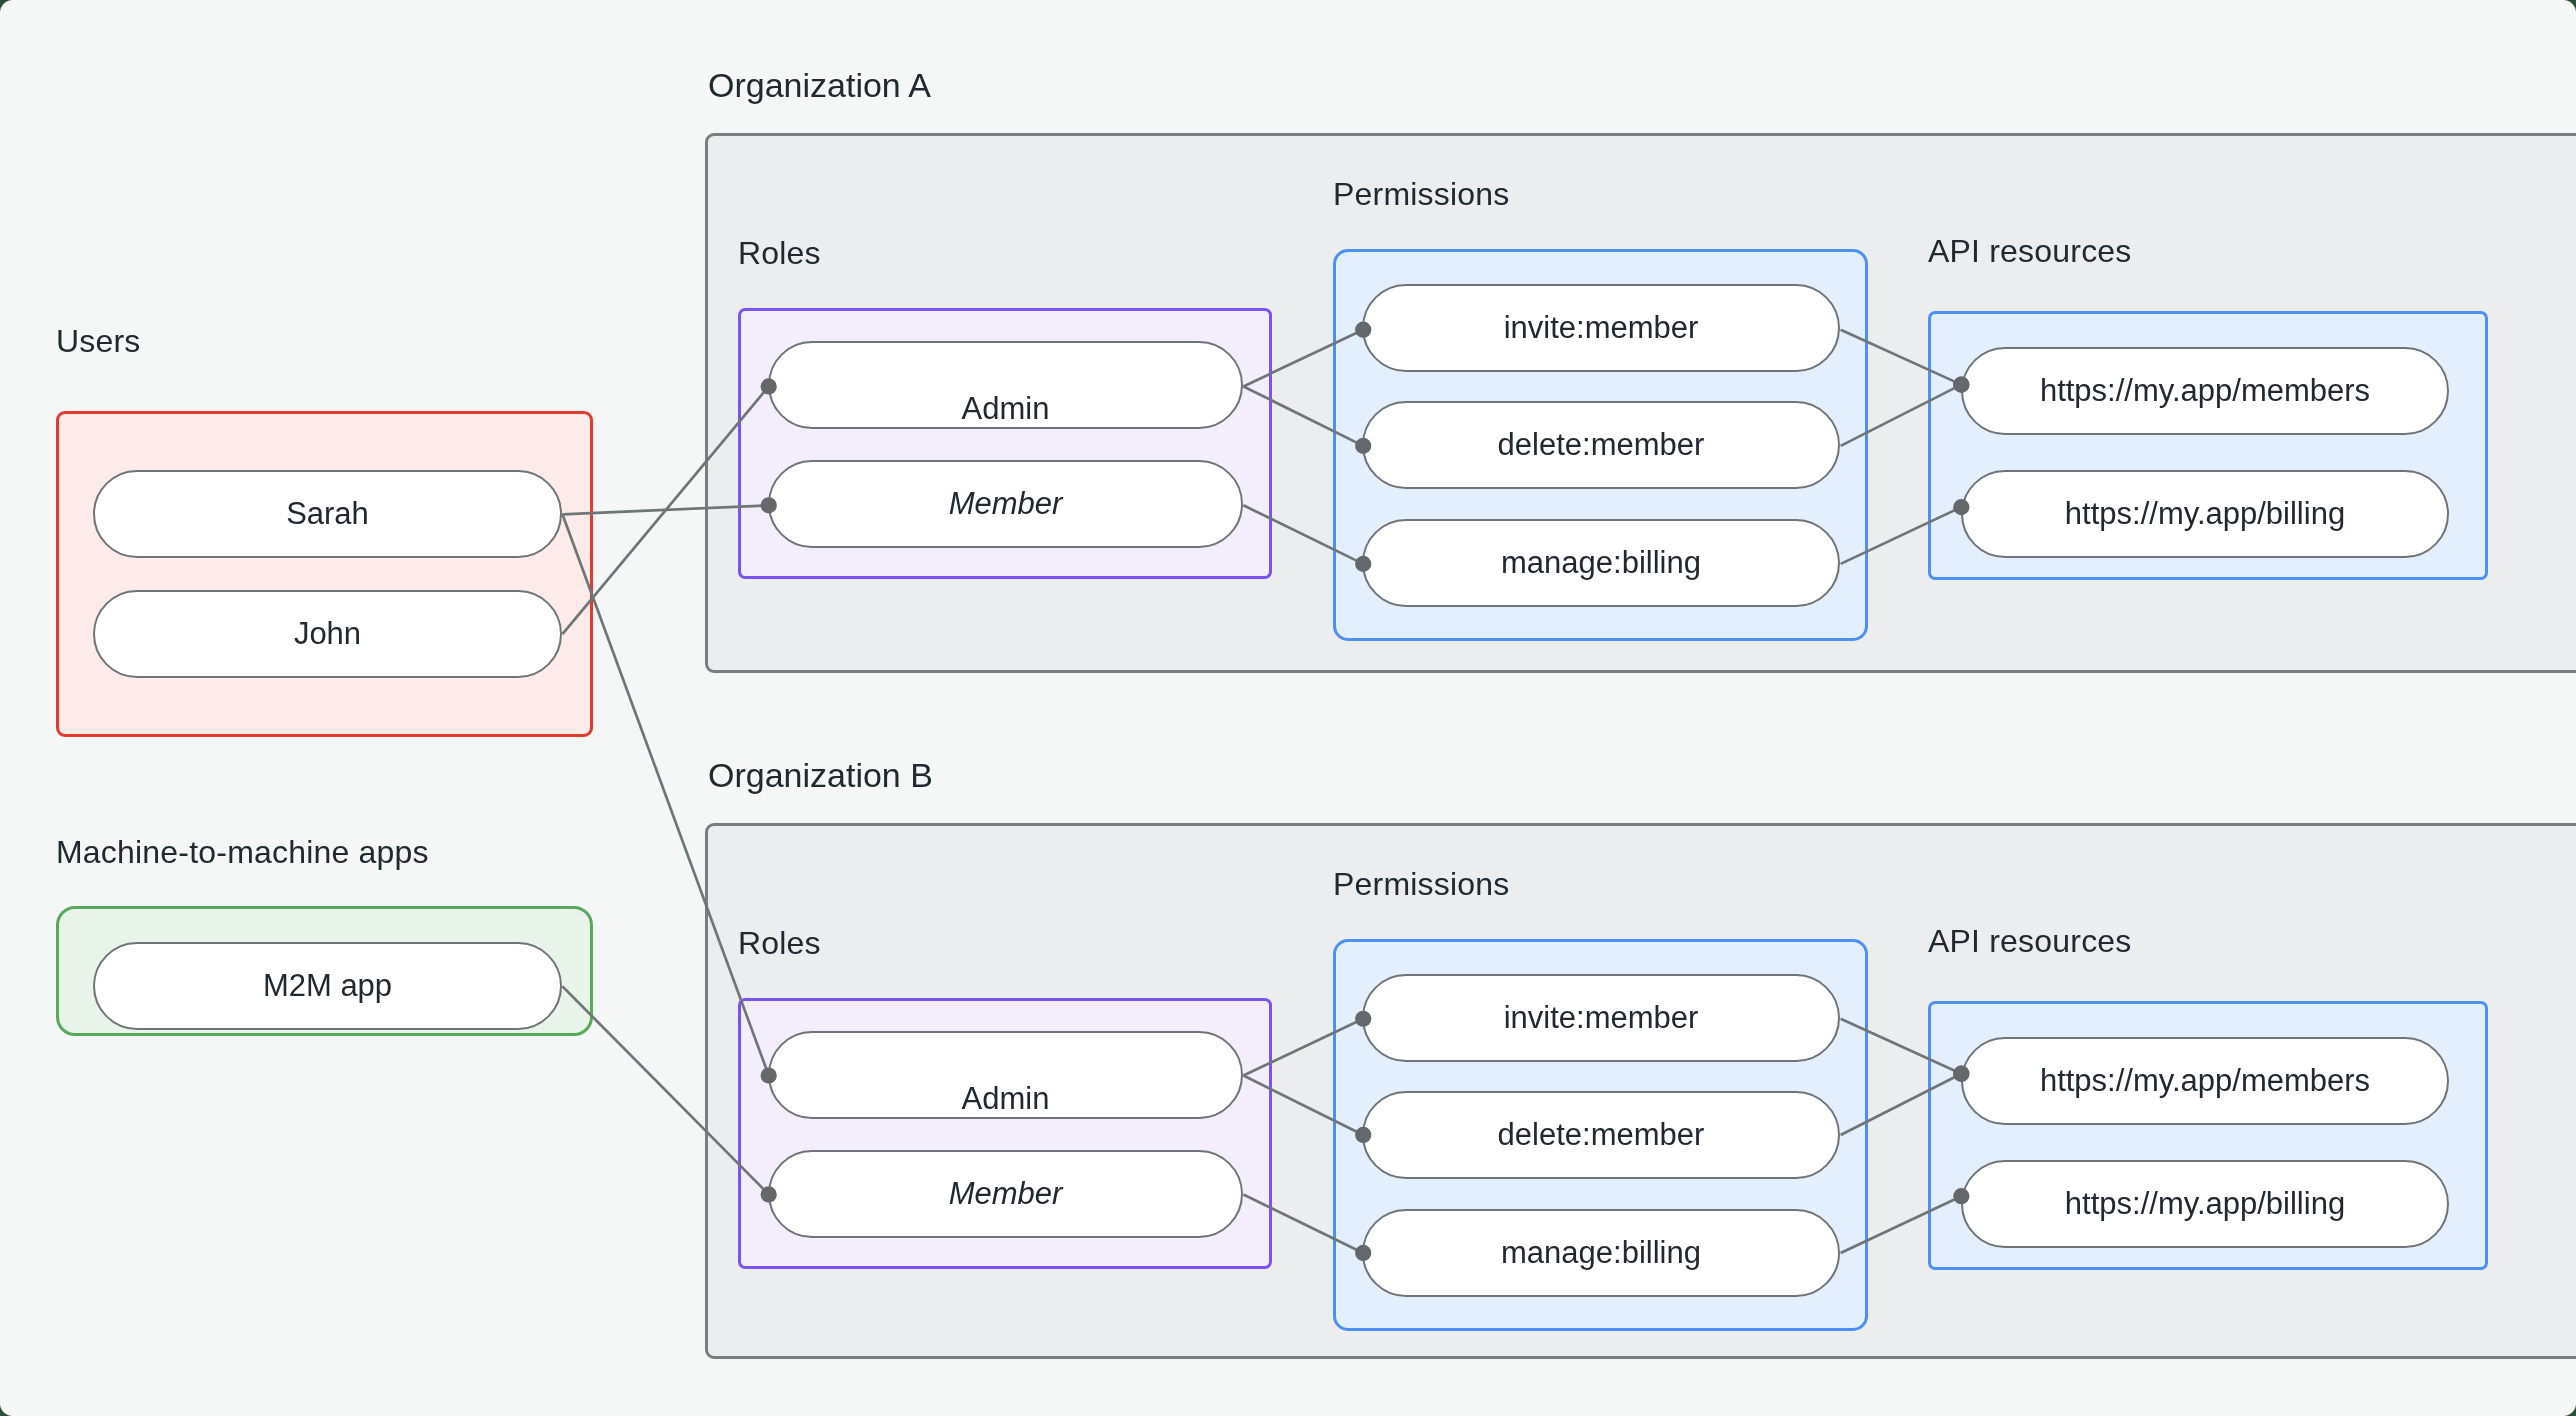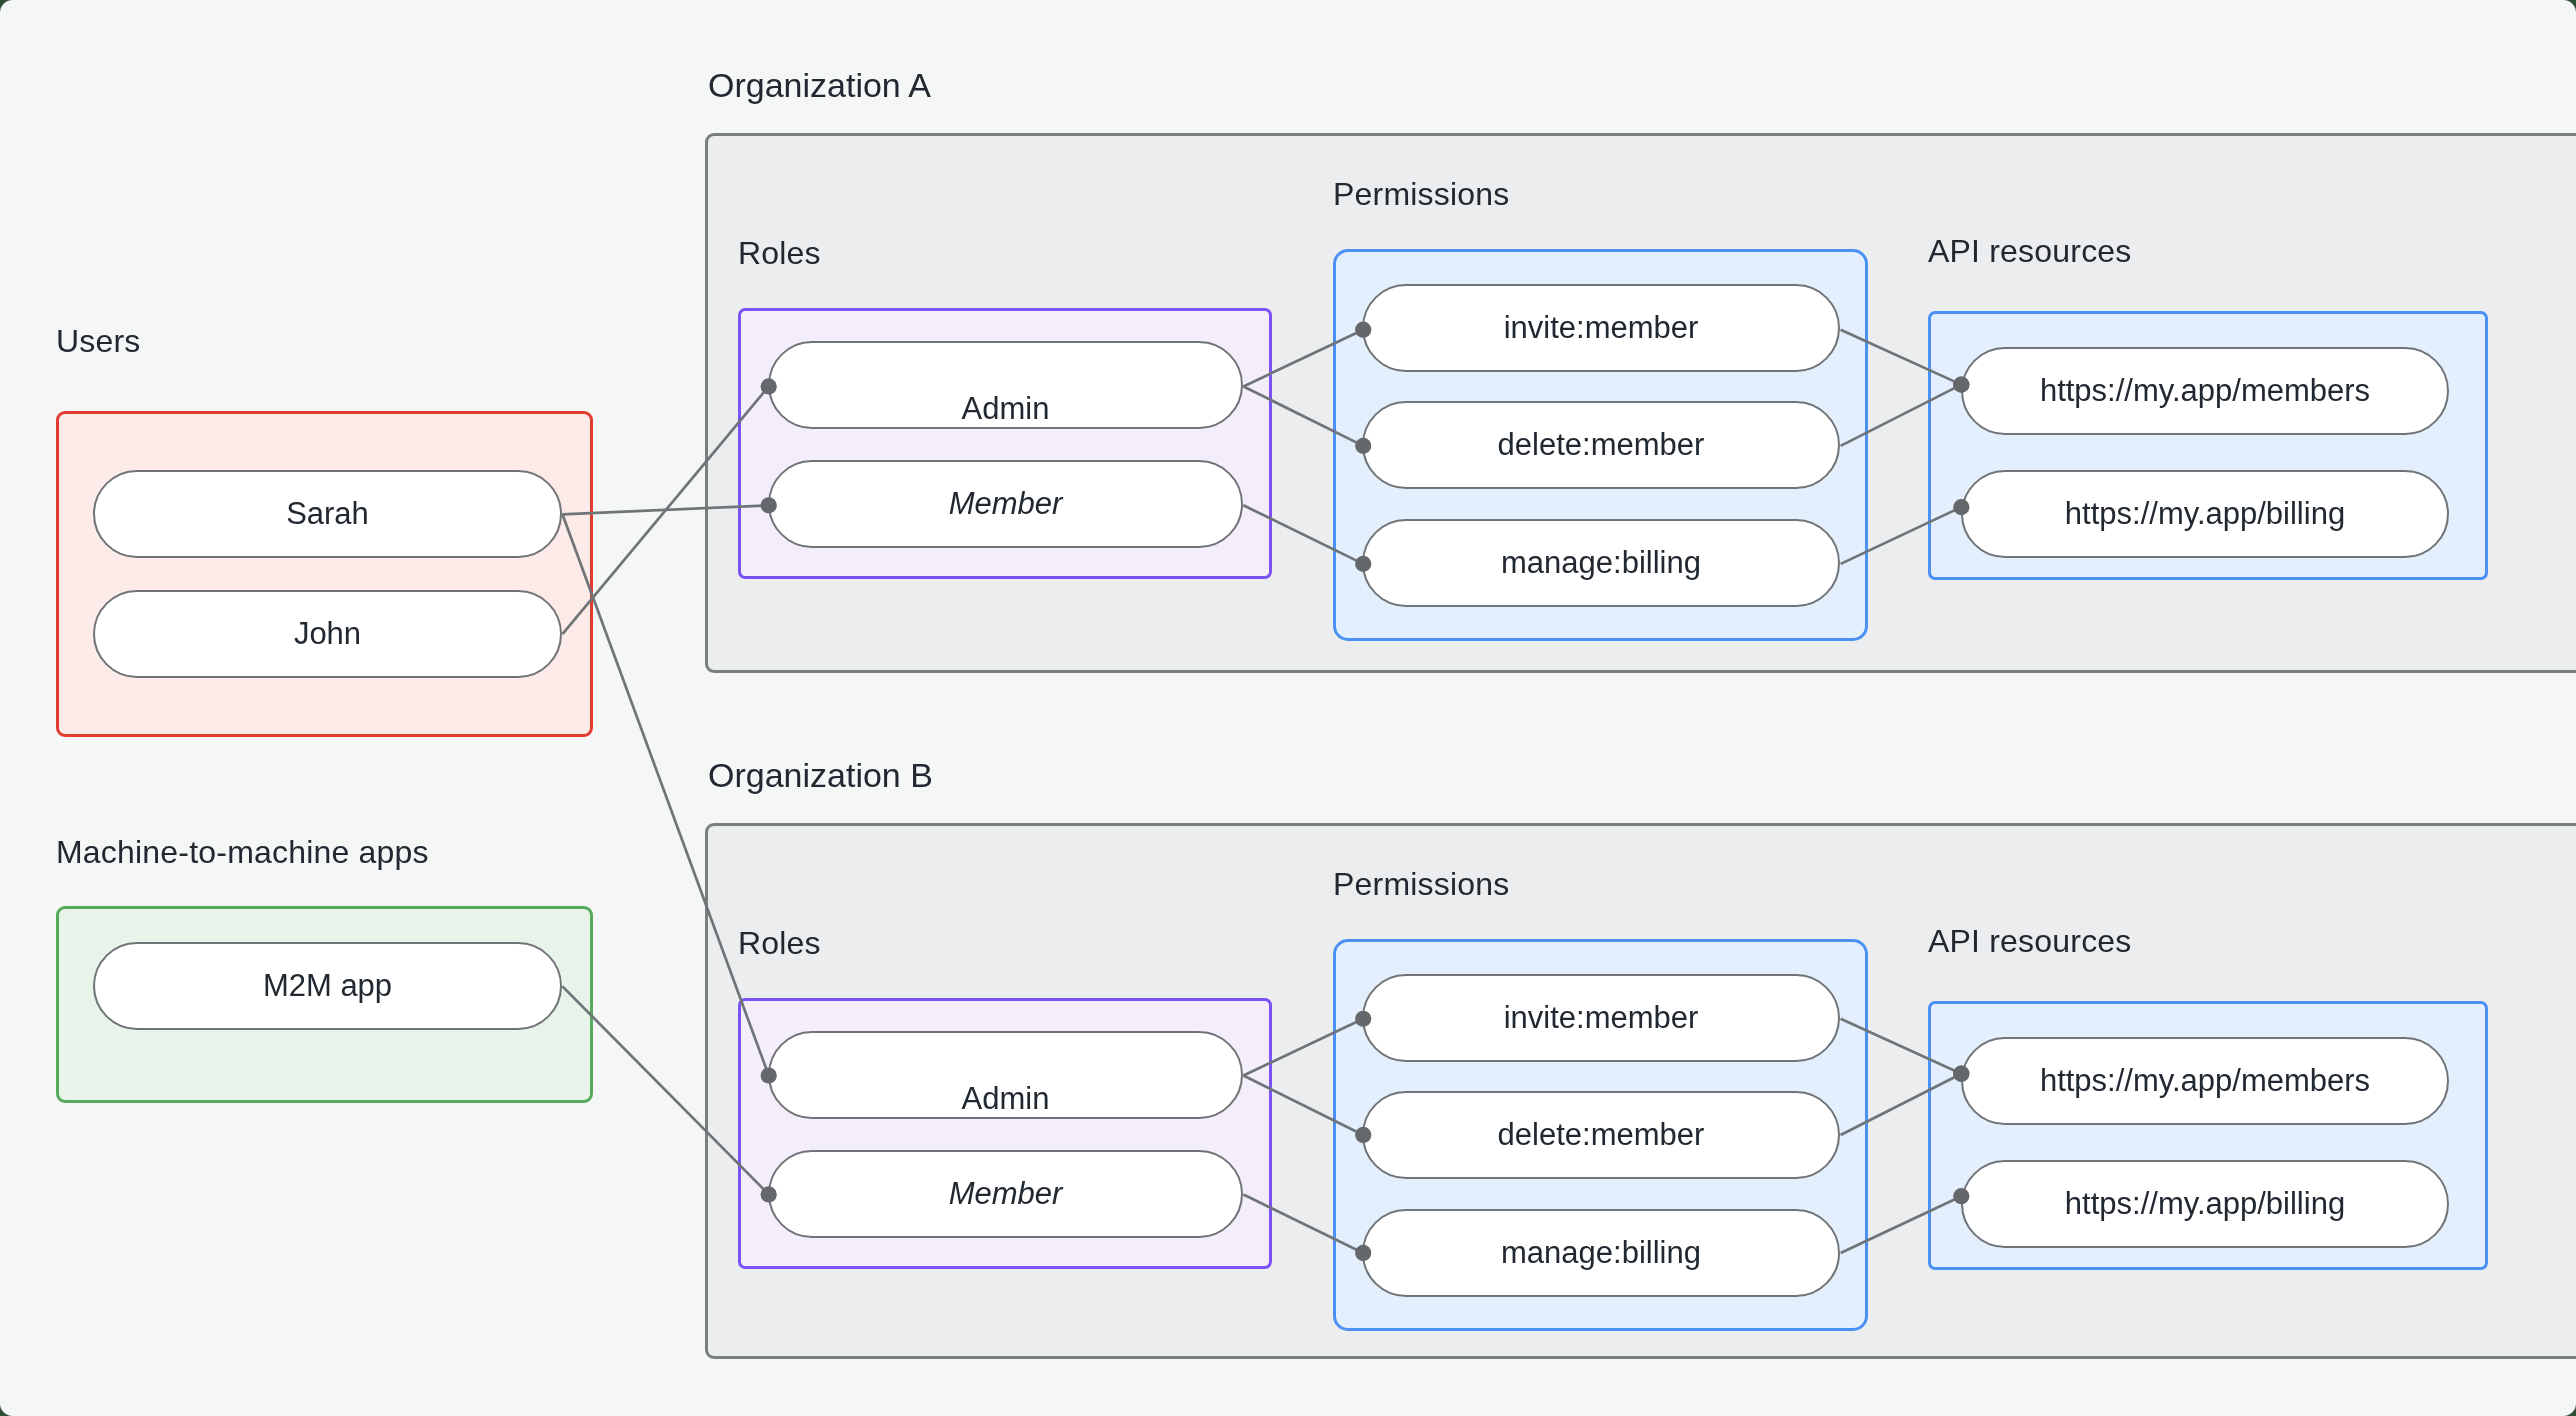--- a/index.html
+++ b/index.html
@@ -22,23 +22,23 @@
     position:absolute;left:0;top:-70px;font-size:34px;font-weight:500;
     color:var(--c-text,#212830);white-space:nowrap;
   }
   .group-box{position:absolute;box-sizing:border-box;}
   .users-box{
     left:56px;top:411px;width:537px;height:326px;
     background:var(--c-users-fill,#fcebe9);
     border:3.6px solid var(--c-users-border,#e23b30);border-radius:9px;
   }
   .m2m-box{
-    left:56px;top:906px;width:537px;height:197px;
+    left:56px;top:906px;width:537px;height:130px;
     background:var(--c-m2m-fill,#e8f4e9);
-    border:3.6px solid var(--c-m2m-border,#57aa5b);border-radius:9px;
+    border:3.6px solid var(--c-m2m-border,#57aa5b);border-radius:19px;
   }
   .org{
     position:absolute;left:705px;width:1945px;box-sizing:border-box;
     background:var(--c-org-fill,#ecedee);
     border:3.6px solid var(--c-org-border,#7b7e7e);border-radius:9px;
   }
   .org-a{top:133px;height:540px;}
   .org-b{top:823px;height:536px;}
   .roles-box{
     left:30px;top:172px;width:534px;height:271px;

